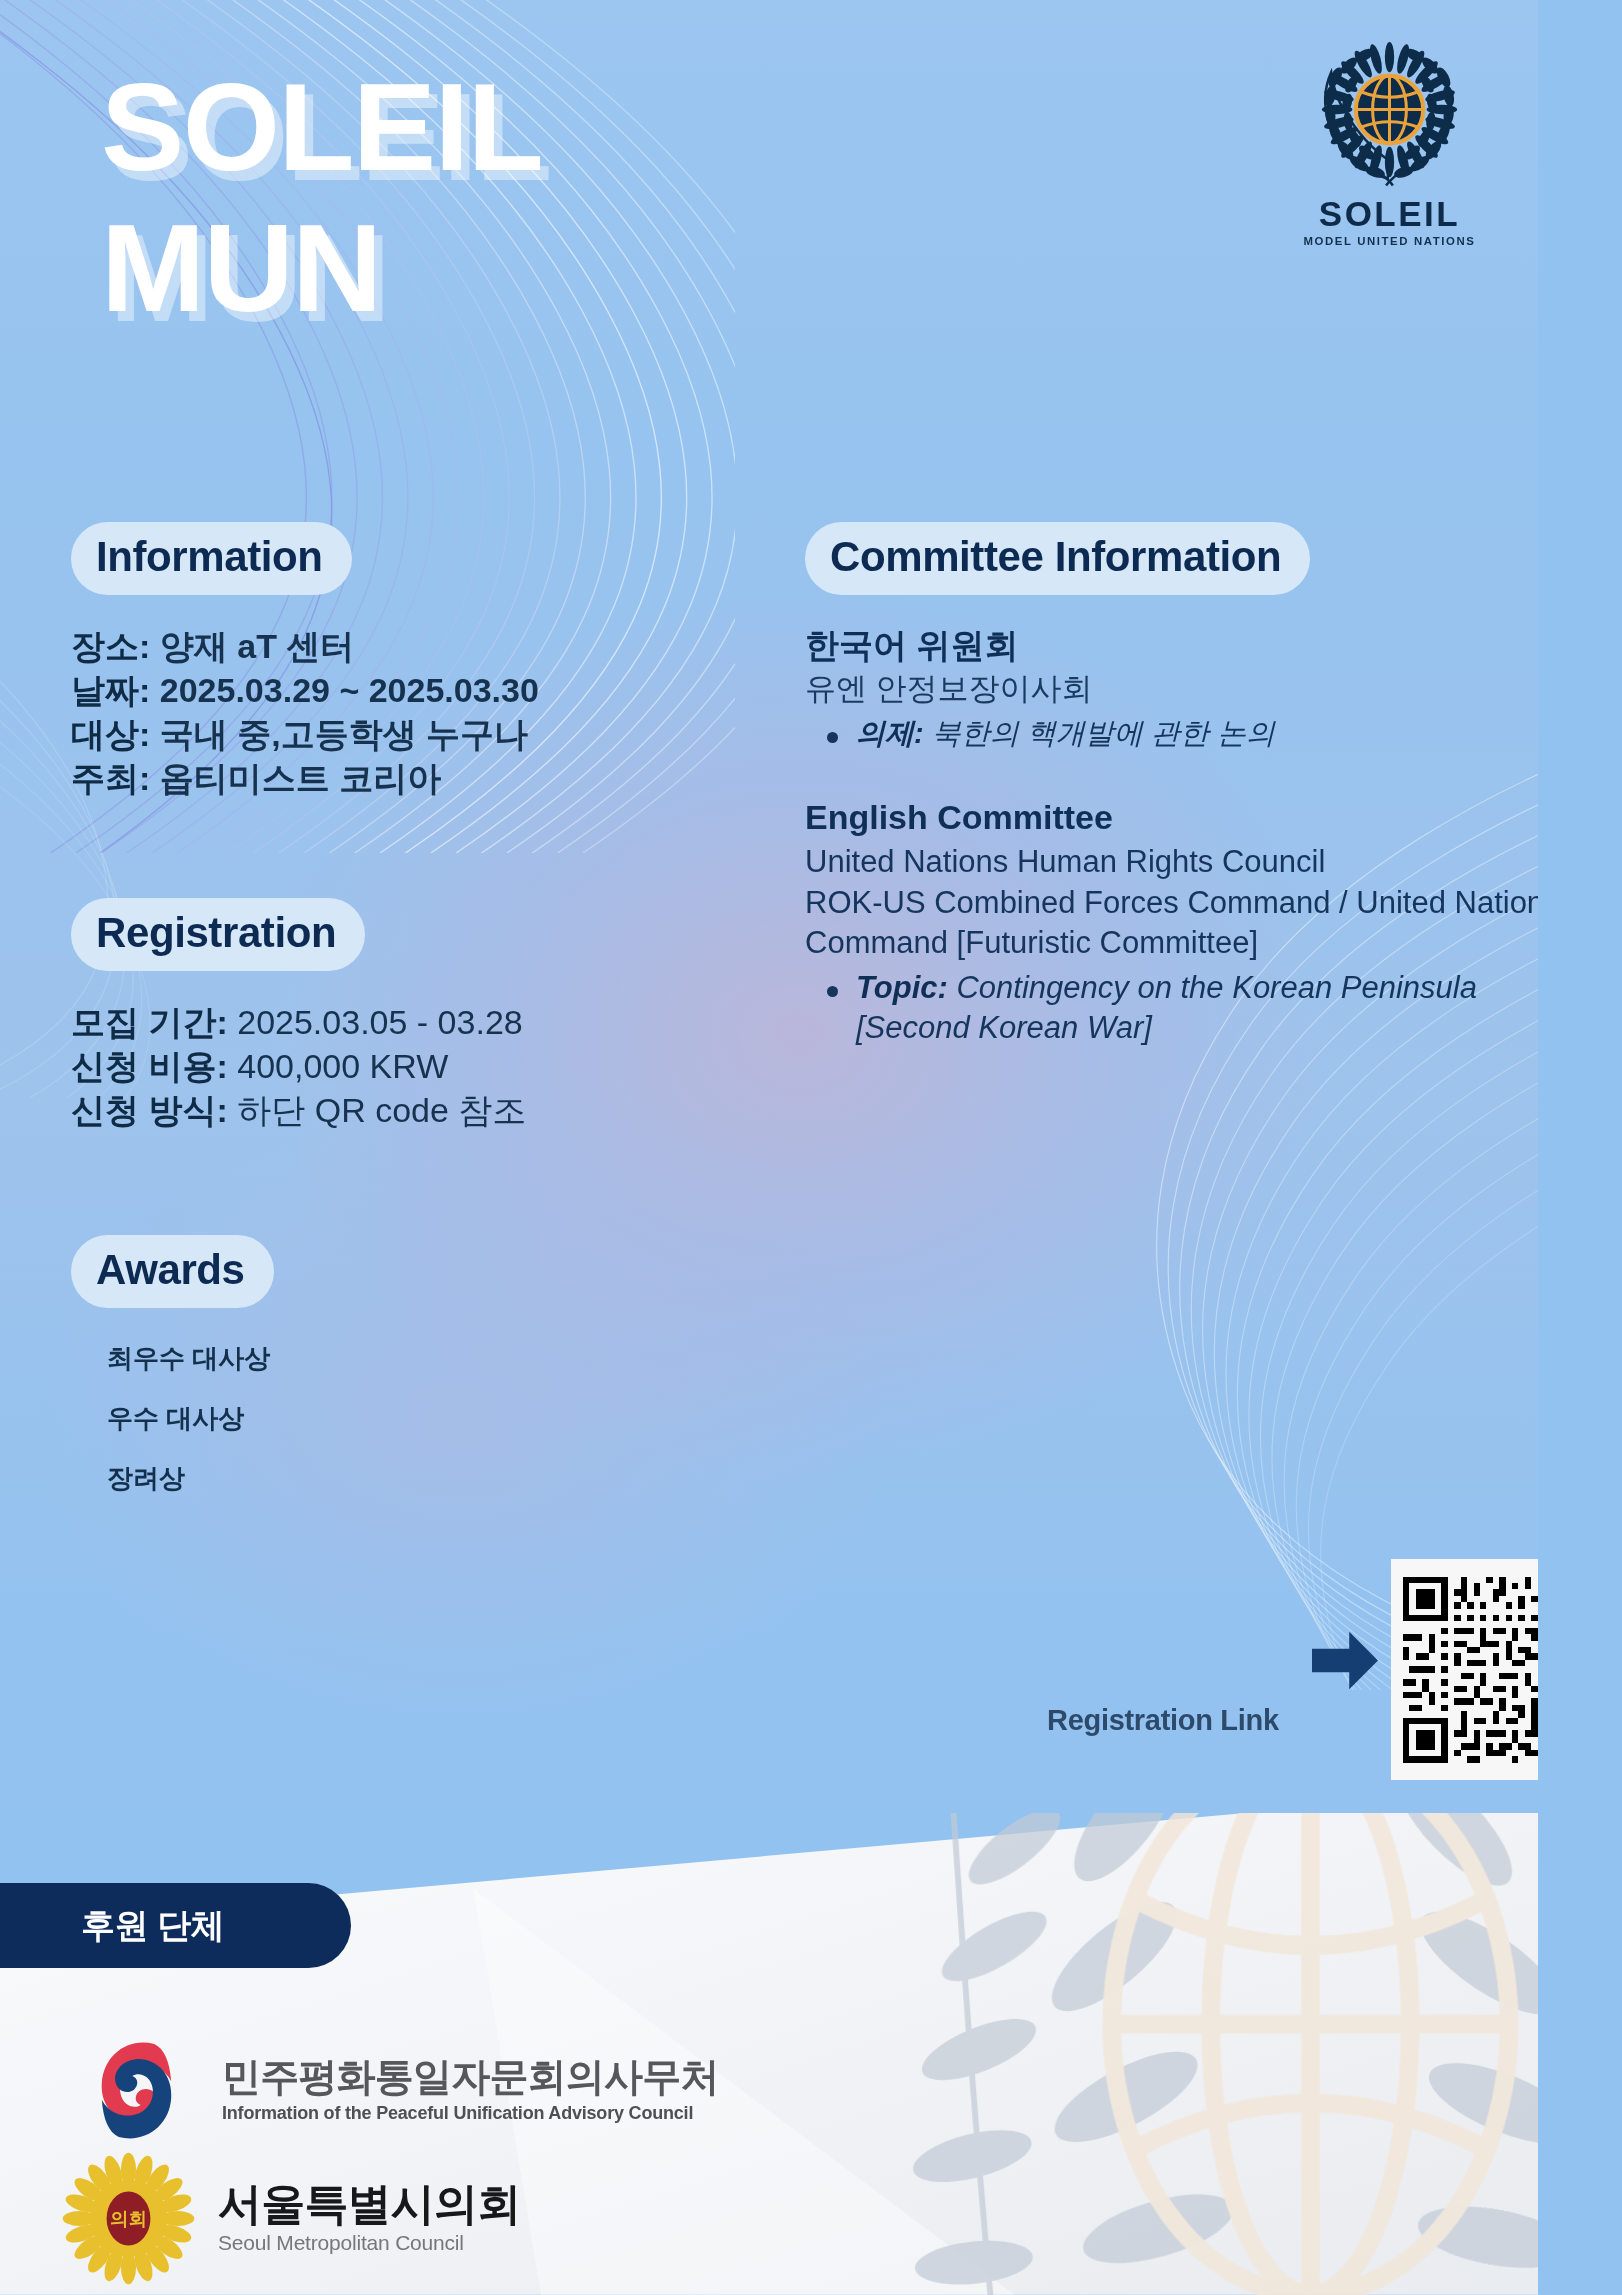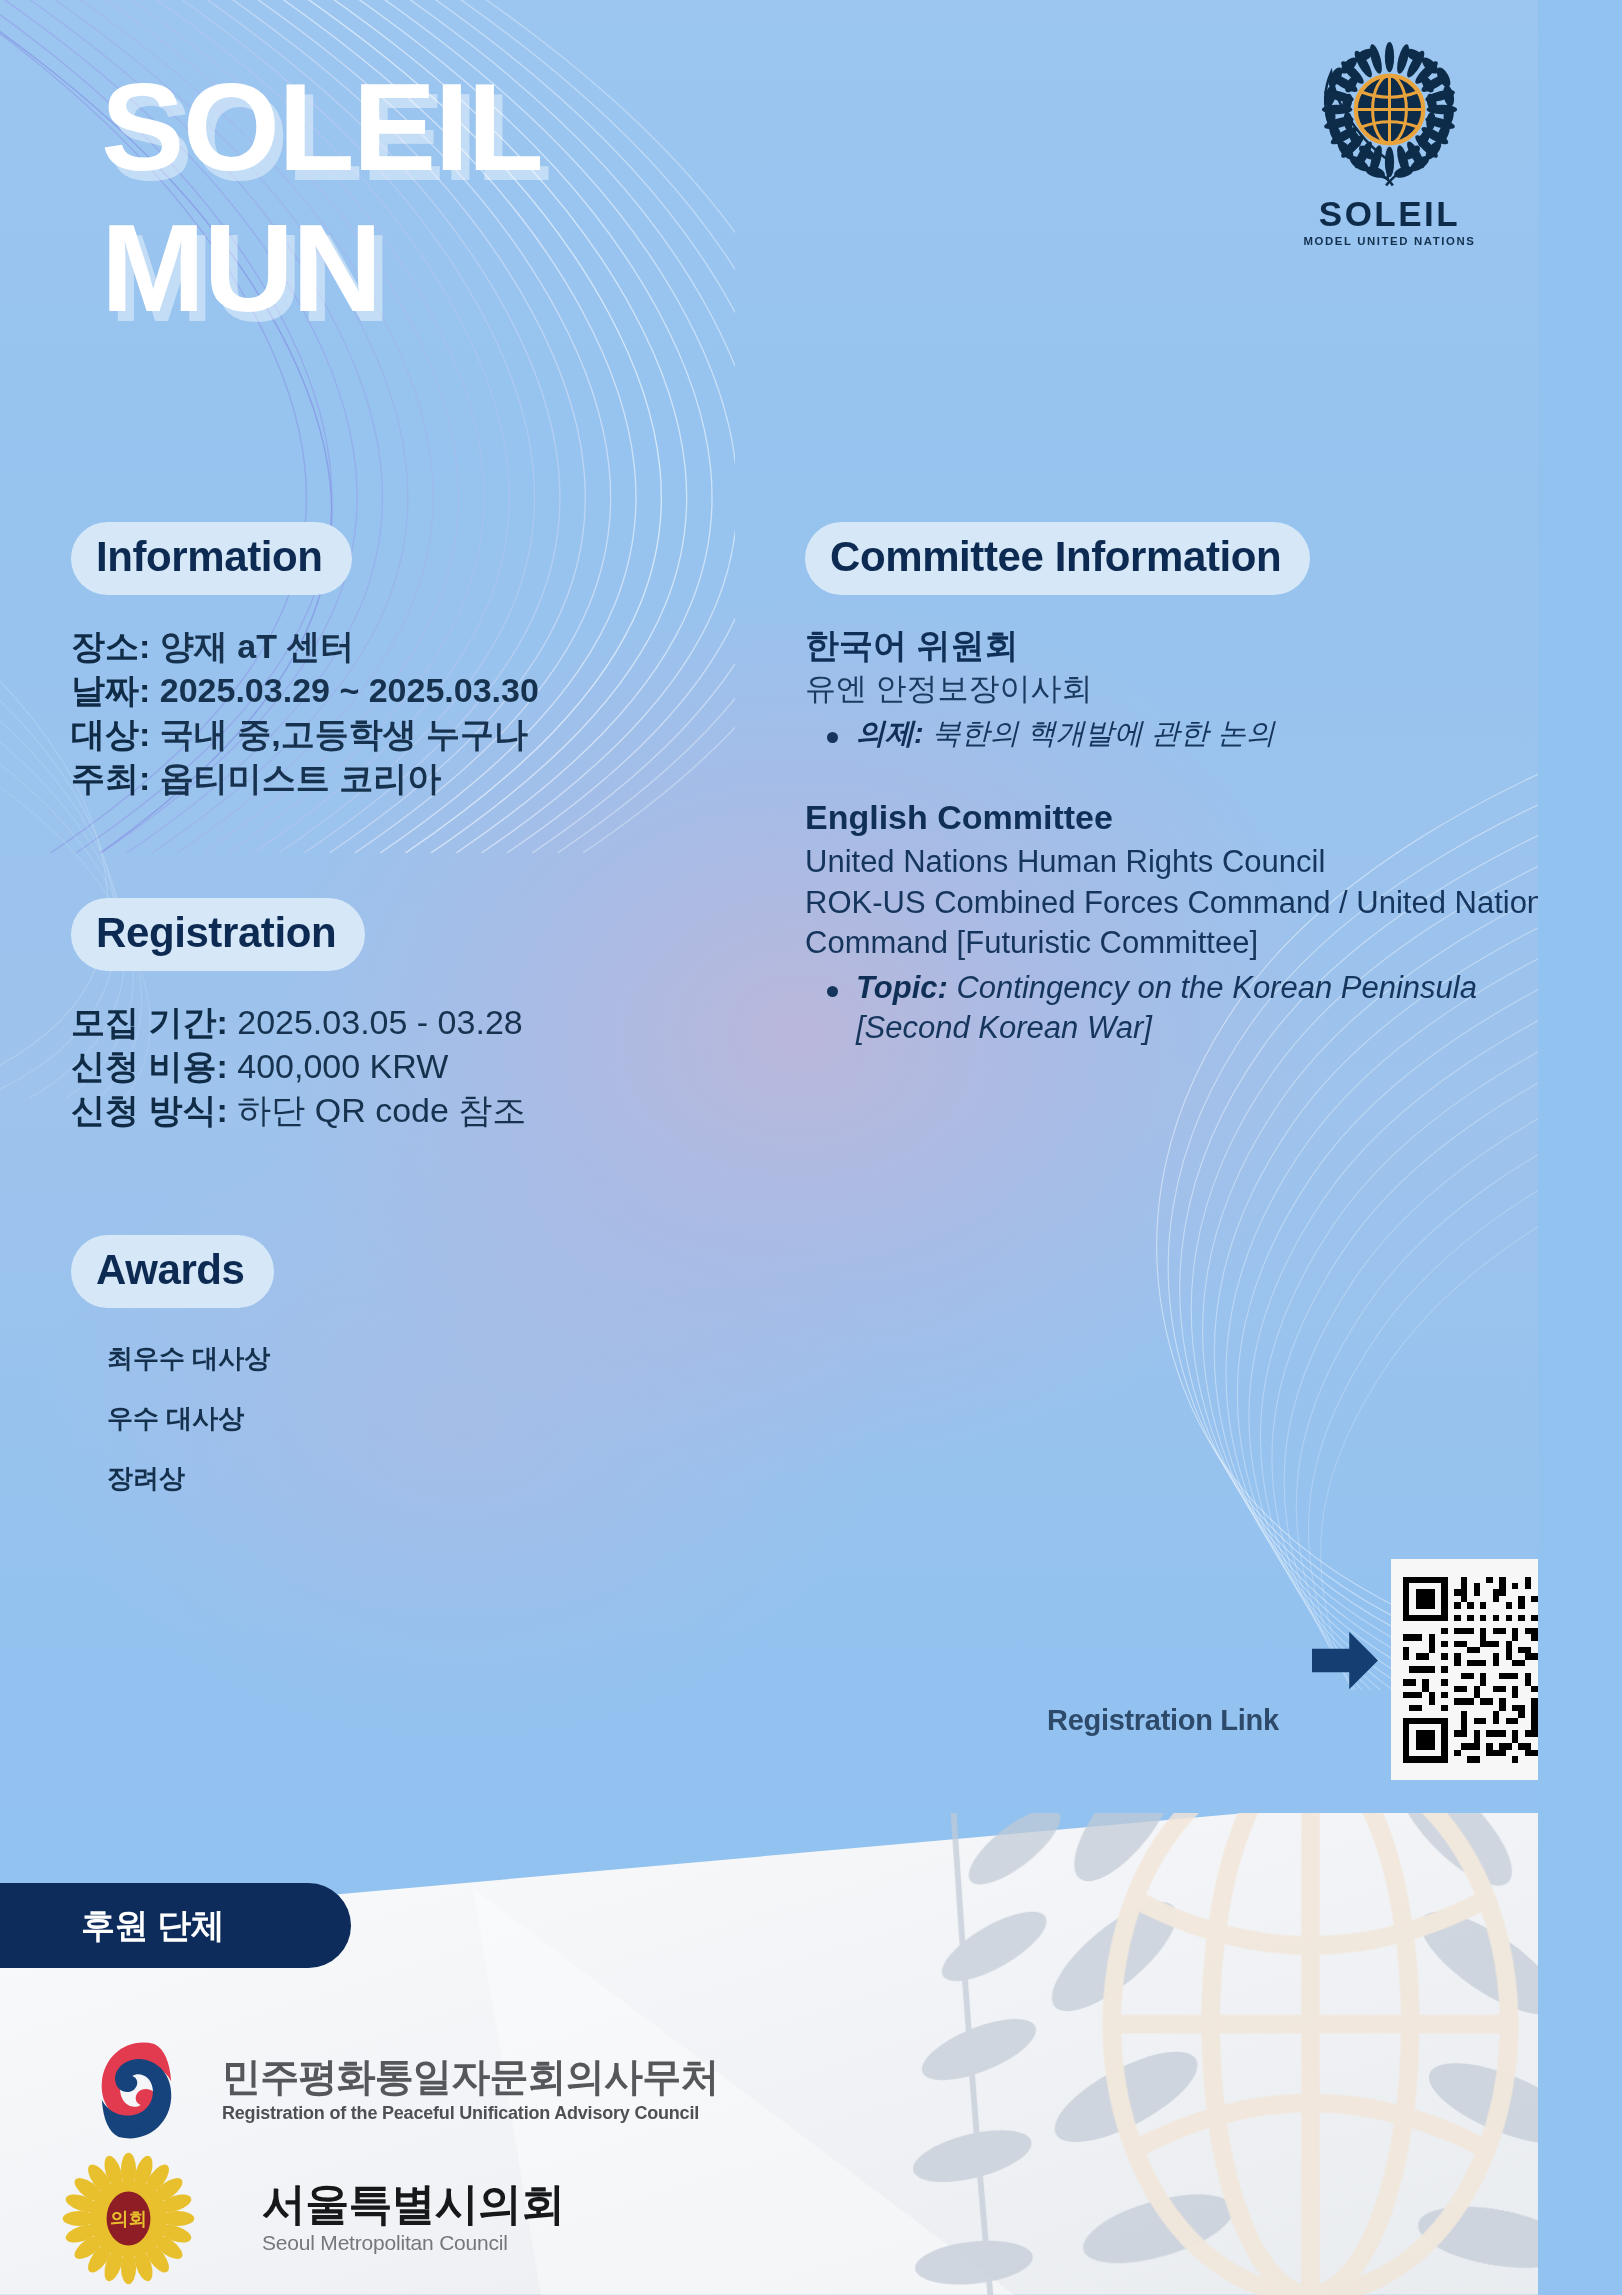--- a/index.html
+++ b/index.html
@@ -150,21 +150,21 @@
     display:flex; align-items:center;
     z-index:3;
   }
   #sponsor-badge .lbl {
     color:#ffffff; font-weight:700; font-size:34px;
     padding-left:81px; letter-spacing:-0.4px;
   }
 
   .sponsor-row { position:absolute; display:flex; align-items:center; z-index:3; }
   #sponsor-1 { left:73px; top:214px; }
-  #sponsor-2 { left:61px; top:338px;gap:44px; }
+  #sponsor-2 { left:61px; top:338px; }
 
   .sp-logo { flex:0 0 auto; margin-right:22px; }
   .sp-text .sp-ko {
     font-weight:700; letter-spacing:-0.8px; line-height:1;
   }
   #sponsor-1 .sp-ko { font-size:39px; color:#56575b; }
   #sponsor-1 .sp-en { font-size:18px; color:#4f5054; font-weight:700; margin-top:7.6px; letter-spacing:-0.2px; }
   #sponsor-2 .sp-ko { font-size:44px; color:#17181a; }
   #sponsor-2 .sp-en { font-size:21px; color:#76777b; font-weight:400; margin-top:5px; letter-spacing:-0.2px; }
 </style>
@@ -508,21 +508,21 @@
       <span class="lbl">후원 단체</span>
     </div>
 
     <div class="sponsor-row" id="sponsor-1">
       <svg class="sp-logo" width="127" height="127" viewBox="0 0 150 150">
         <path d="M96 20 C 64 12 36 34 34 66 C 32 94 52 114 76 112 C 92 110 102 98 100 86 C 98 74 86 70 78 76 C 72 81 73 90 80 92 C 72 98 58 92 56 78 C 53 58 70 42 92 46 C 104 48 112 56 116 64 C 114 40 108 26 96 20 Z" fill="#e23a4e"></path>
         <path d="M54 130 C 86 138 114 116 116 84 C 118 56 98 36 74 38 C 58 40 48 52 50 64 C 52 76 64 80 72 74 C 78 69 77 60 70 58 C 78 52 92 58 94 72 C 97 92 80 108 58 104 C 46 102 38 94 34 86 C 36 110 42 124 54 130 Z" fill="#16437c"></path>
       </svg>
       <div class="sp-text">
         <div class="sp-ko">민주평화통일자문회의사무처</div>
-        <div class="sp-en">Registration of the Peaceful Unification Advisory Council</div>
+        <div class="sp-en">Information of the Peaceful Unification Advisory Council</div>
       </div>
     </div>
 
     <div class="sponsor-row" id="sponsor-2">
       <svg class="sp-logo" width="135" height="135" viewBox="0 0 160 160">
         <g fill="#e8c02e">
           <g transform="translate(80,80)">
             <g id="petals">
               <ellipse cx="0" cy="-58" rx="9" ry="20"></ellipse>
               <ellipse cx="0" cy="-58" rx="9" ry="20" transform="rotate(18)"></ellipse>

